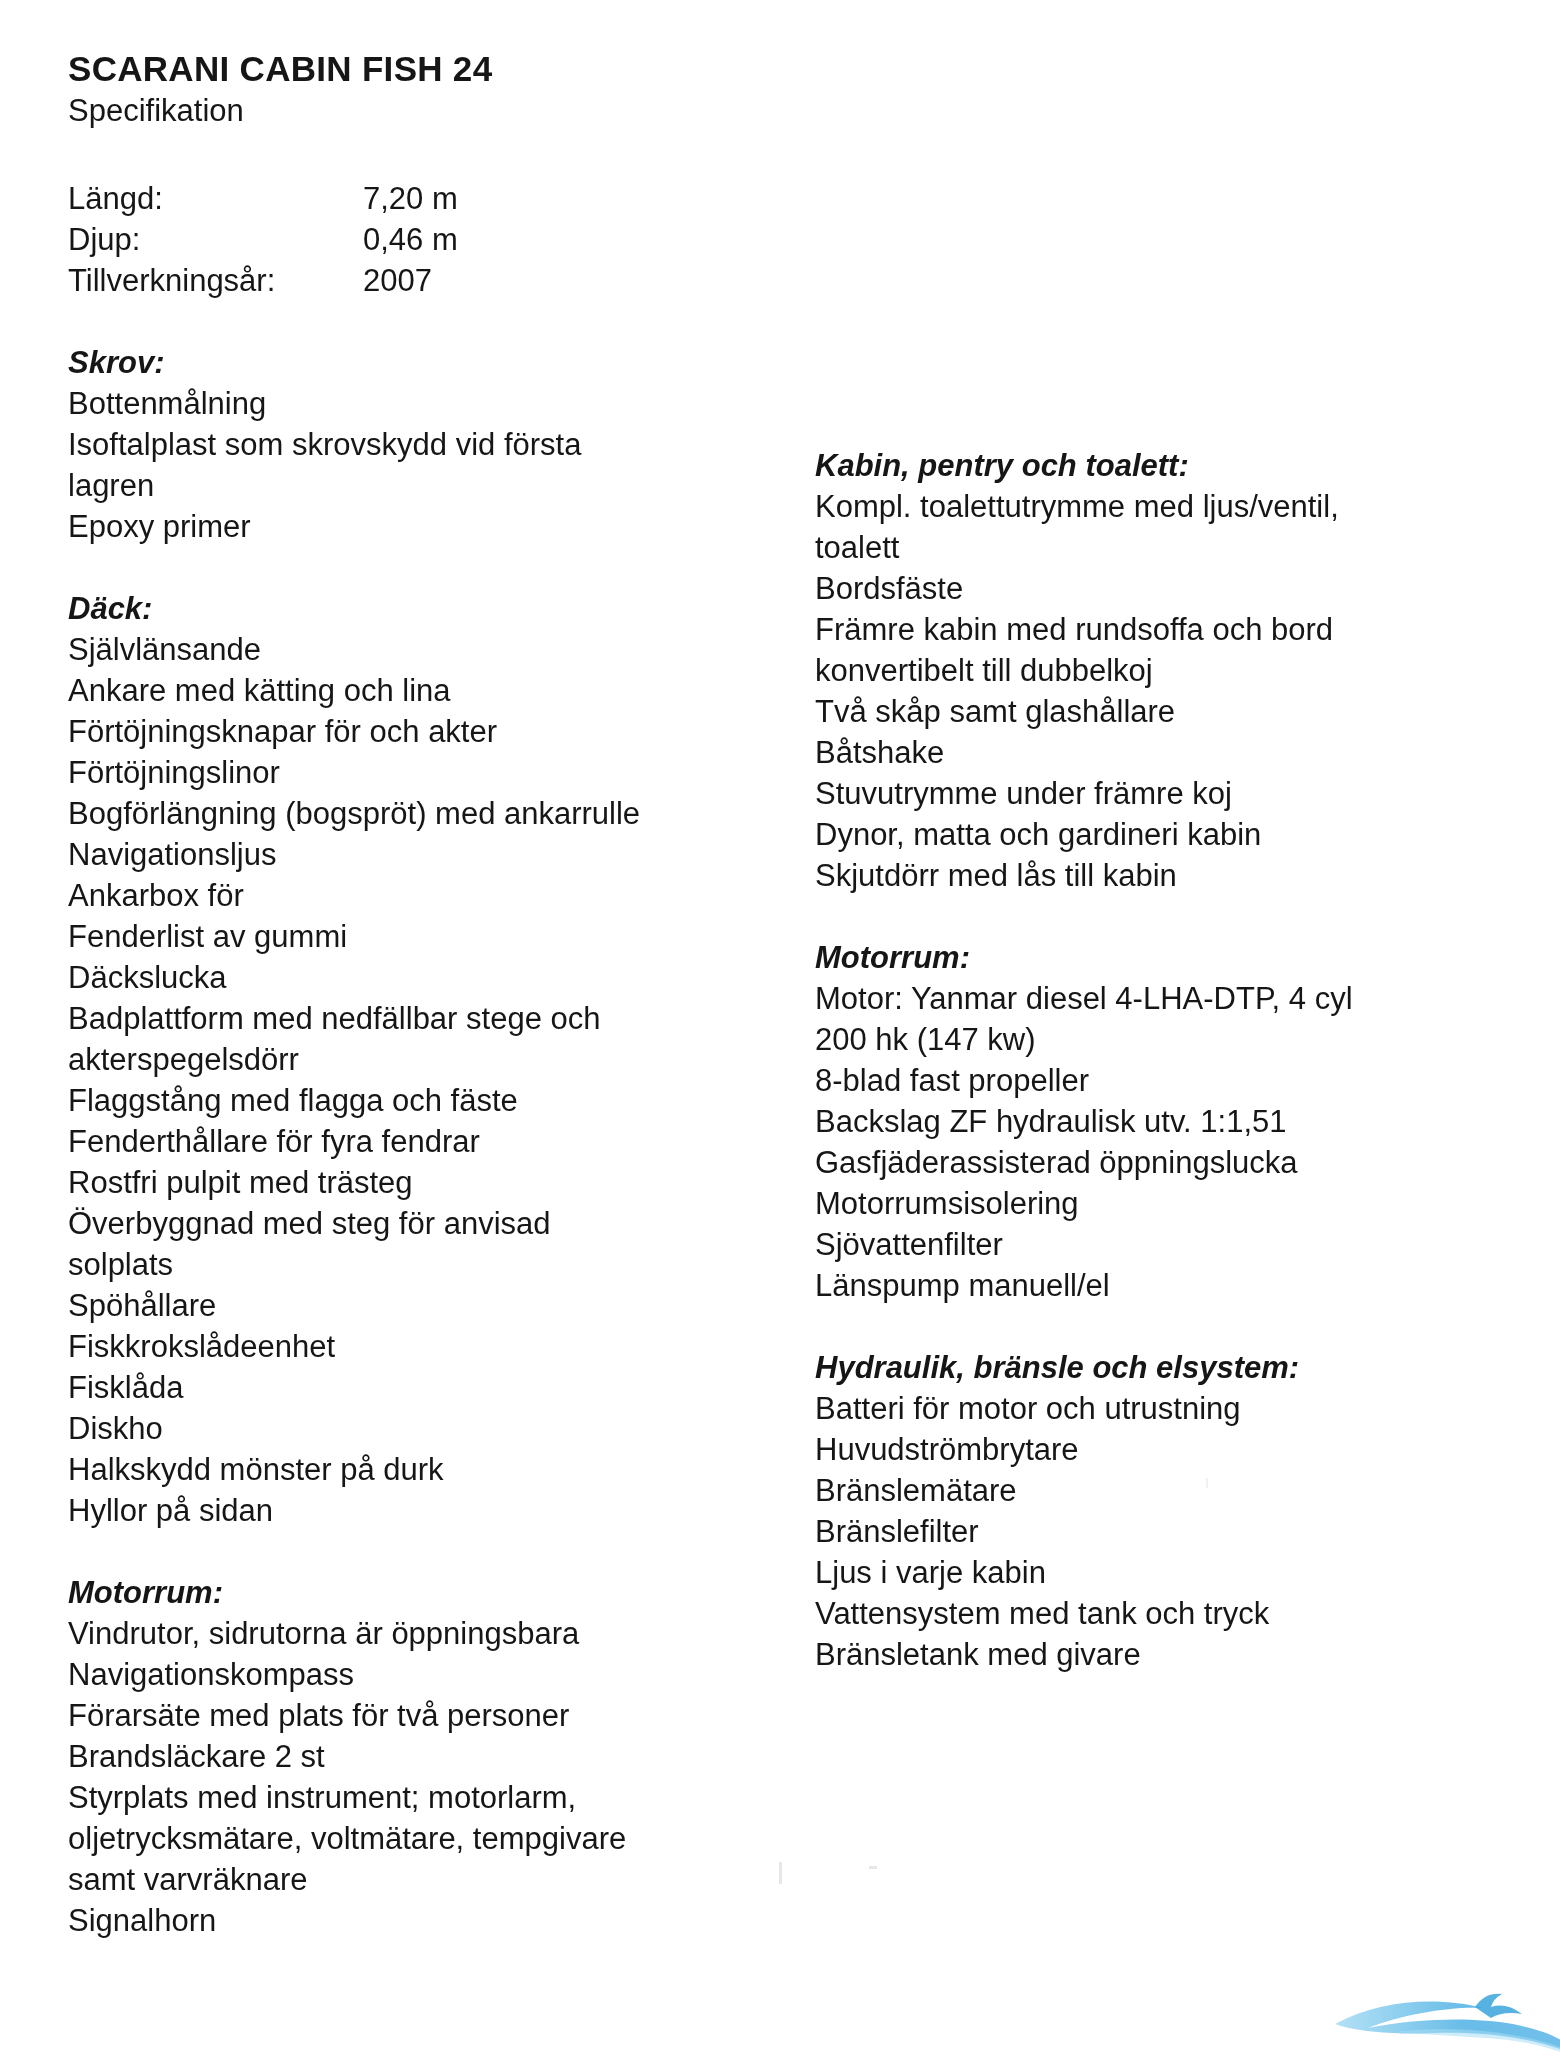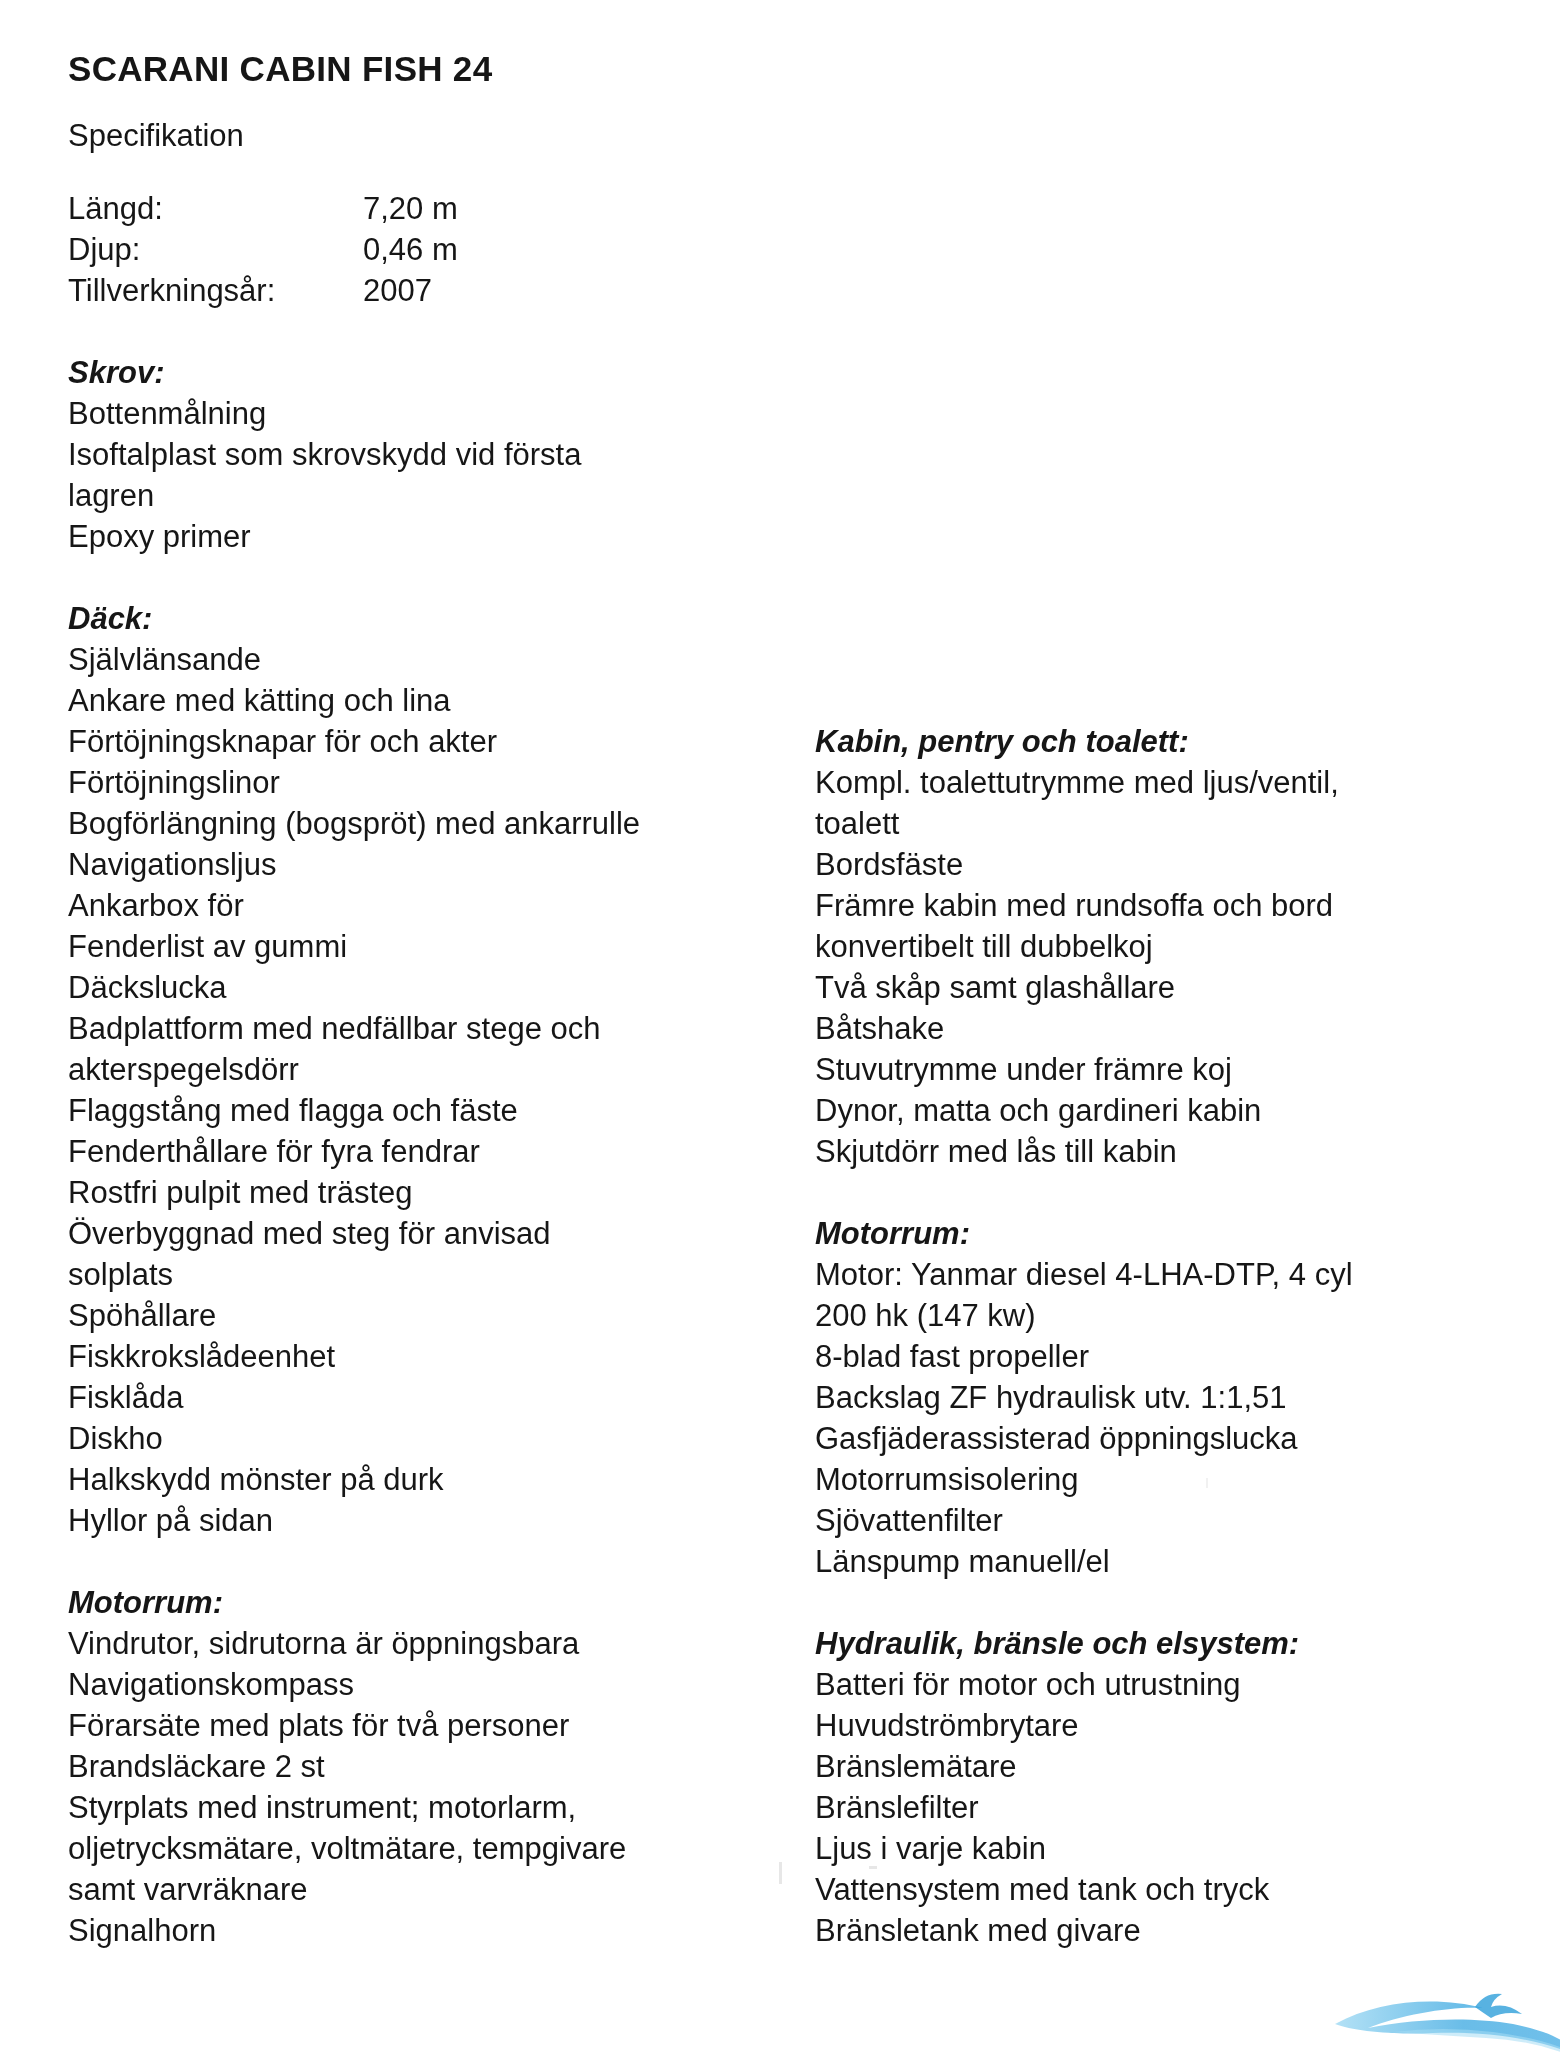--- a/index.html
+++ b/index.html
@@ -20,26 +20,25 @@
   h1.doc-title{
     margin:0;
     font-size:35px;
     line-height:42px;
     font-weight:bold;
     letter-spacing:.3px;
   }
   .doc-subtitle{
     font-size:31px;
     line-height:41px;
-    margin-top:25px;
   }
   .columns{
     display:flex;
-    margin-top:32px;
-    align-items:flex-end;
+    margin-top:47px;
+    align-items:center;
   }
   .col-left{width:747px;flex:0 0 747px;}
   .col-right{width:700px;flex:0 0 700px;}
   .spec-row{
     display:flex;
     font-size:31px;
     line-height:41px;
   }
   .spec-label{width:295px;flex:0 0 295px;}
   .spec-value{flex:1;}

